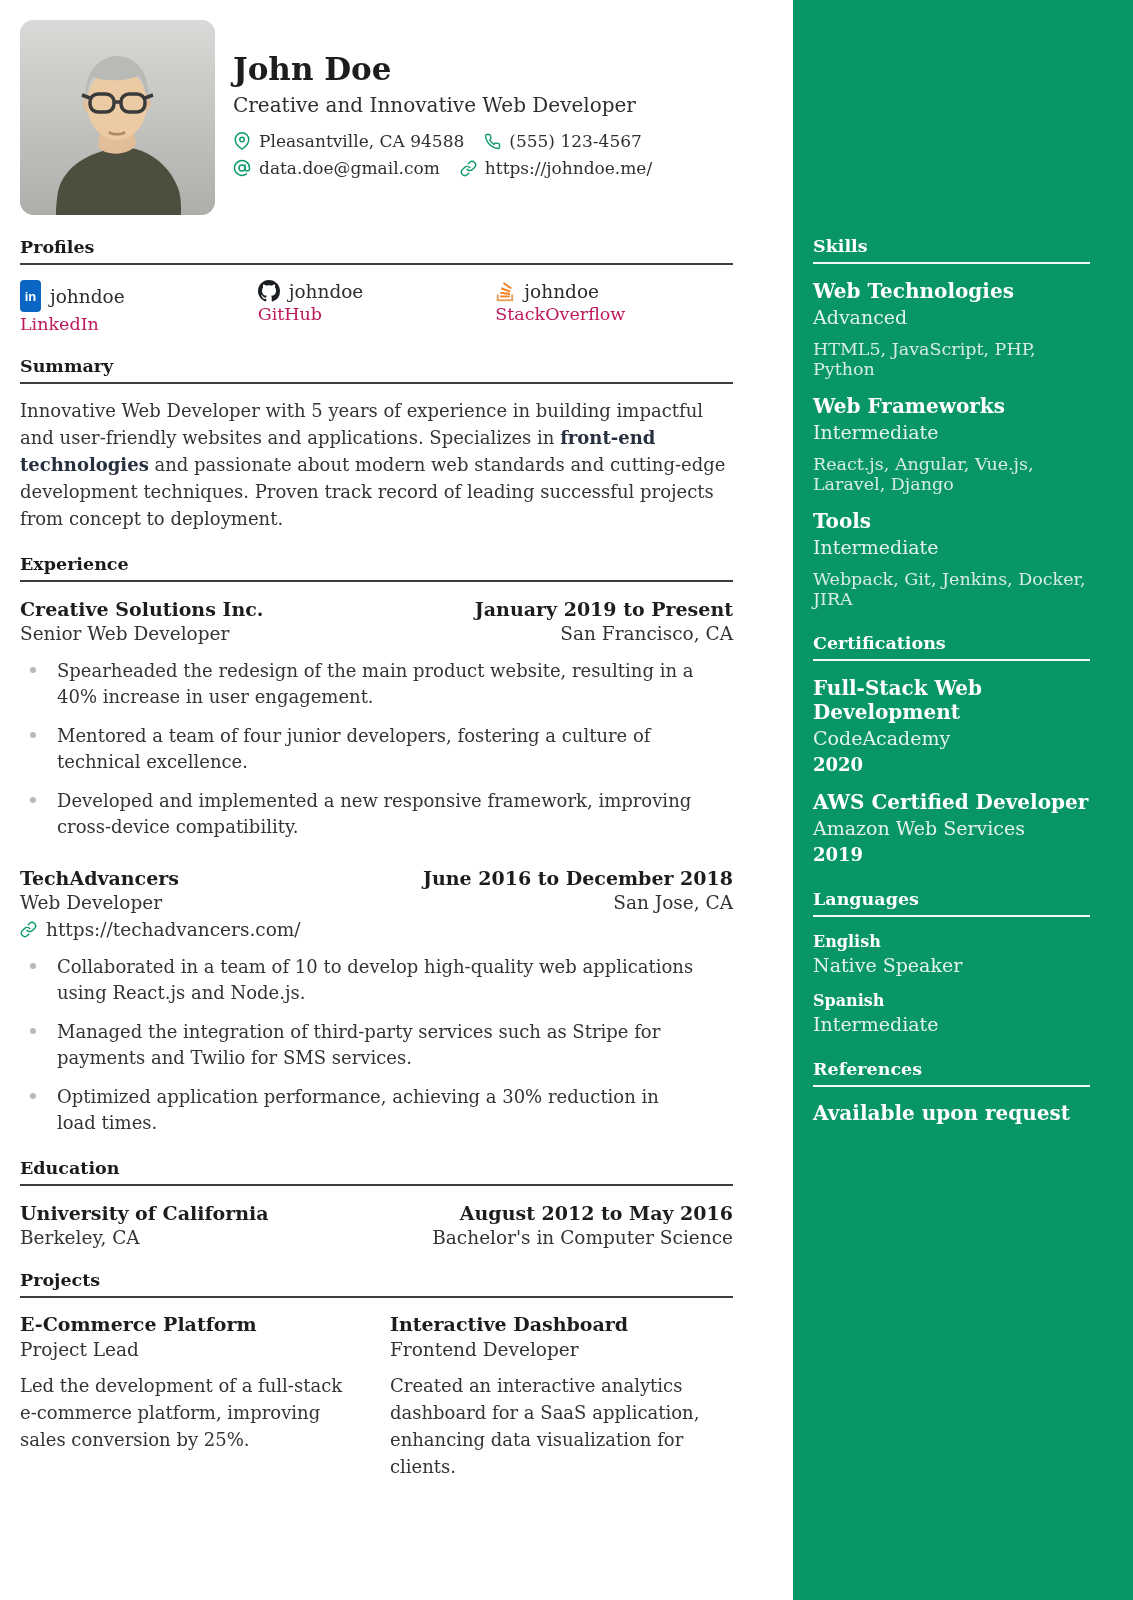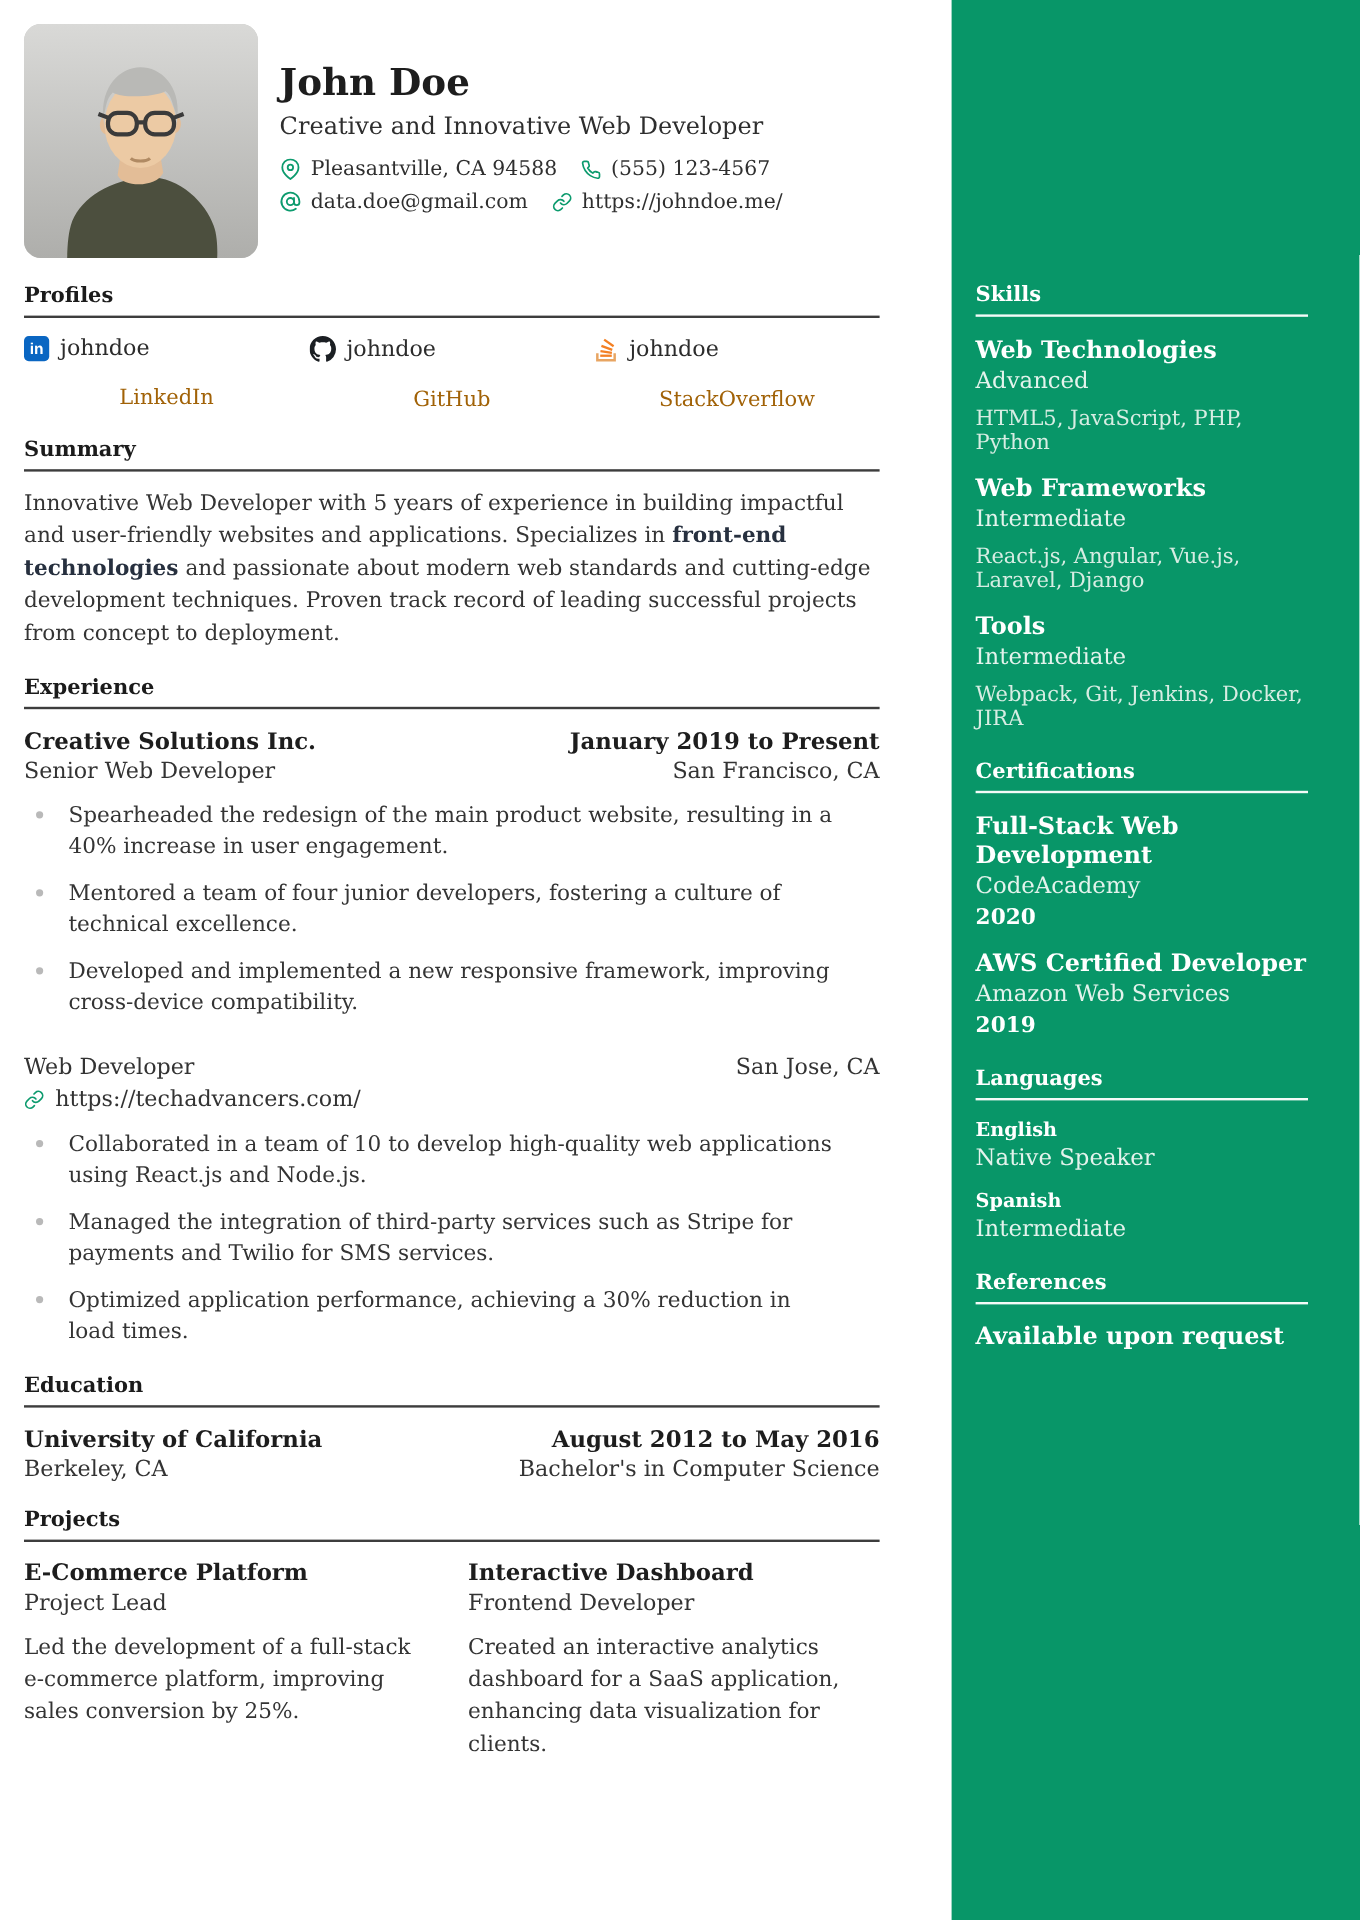--- a/index.html
+++ b/index.html
@@ -35,23 +35,23 @@
   .sec { margin-top: 22px; }
   .sec-h {
     font-size: 17.5px; font-weight: bold; color: #1b1b1b;
     border-bottom: 2px solid #3d3d3d; padding-bottom: 6px;
   }
 
   
   .profiles { display: flex; margin-top: 15px; }
   .profile { width: 246px; }
   .profile-top { display: flex; align-items: center; gap: 9px; font-size: 18.5px; color: #2c2c2c; }
-  .profile-net { font-size: 17.5px; color: #a16207; margin-top: 21px; text-align: center; }
+  .profile-net { font-size: 17.5px; color: #be185d; margin-top: 2px; }
   .li-badge {
-    width: 21px; height: 21px; background: var(--linkedin_blue, #0a66c2); border-radius: 4px;
+    width: 21px; height: 32px; background: var(--linkedin_blue, #0a66c2); border-radius: 4px;
     color: #fff; font-family: "Liberation Sans", sans-serif; font-weight: bold; font-size: 13px;
     display: flex; align-items: center; justify-content: center; line-height: 1;
   }
 
   
   .summary { font-size: 18px; line-height: 1.5; margin-top: 13px; color: #343434; width: 706px; }
   .summary b { color: #27303f; }
 
   
   .entry { margin-top: 16px; }
@@ -223,20 +223,24 @@
         </div>
         <ul class="bullets">
           <li>Spearheaded the redesign of the main product website, resulting in a 40% increase in user engagement.</li>
           <li>Mentored a team of four junior developers, fostering a culture of technical excellence.</li>
           <li>Developed and implemented a new responsive framework, improving cross-device compatibility.</li>
         </ul>
       </div>
 
       <div class="entry">
         <div class="row">
+          <span class="co">TechAdvancers</span>
+          <span class="dates">June 2016 to December 2018</span>
+        </div>
+        <div class="row">
           <span class="pos">Web Developer</span>
           <span class="loc">San Jose, CA</span>
         </div>
         <div class="linkrow">
           <svg class="icon-g" width="17" height="17" viewBox="0 0 24 24" fill="none" stroke-width="2" stroke-linecap="round" stroke-linejoin="round">
               <path d="M10 13a5 5 0 0 0 7.54.54l3-3a5 5 0 0 0-7.07-7.07l-1.72 1.71"></path>
               <path d="M14 11a5 5 0 0 0-7.54-.54l-3 3a5 5 0 0 0 7.07 7.07l1.71-1.71"></path>
             </svg>
           <span>https://techadvancers.com/</span>
         </div>

